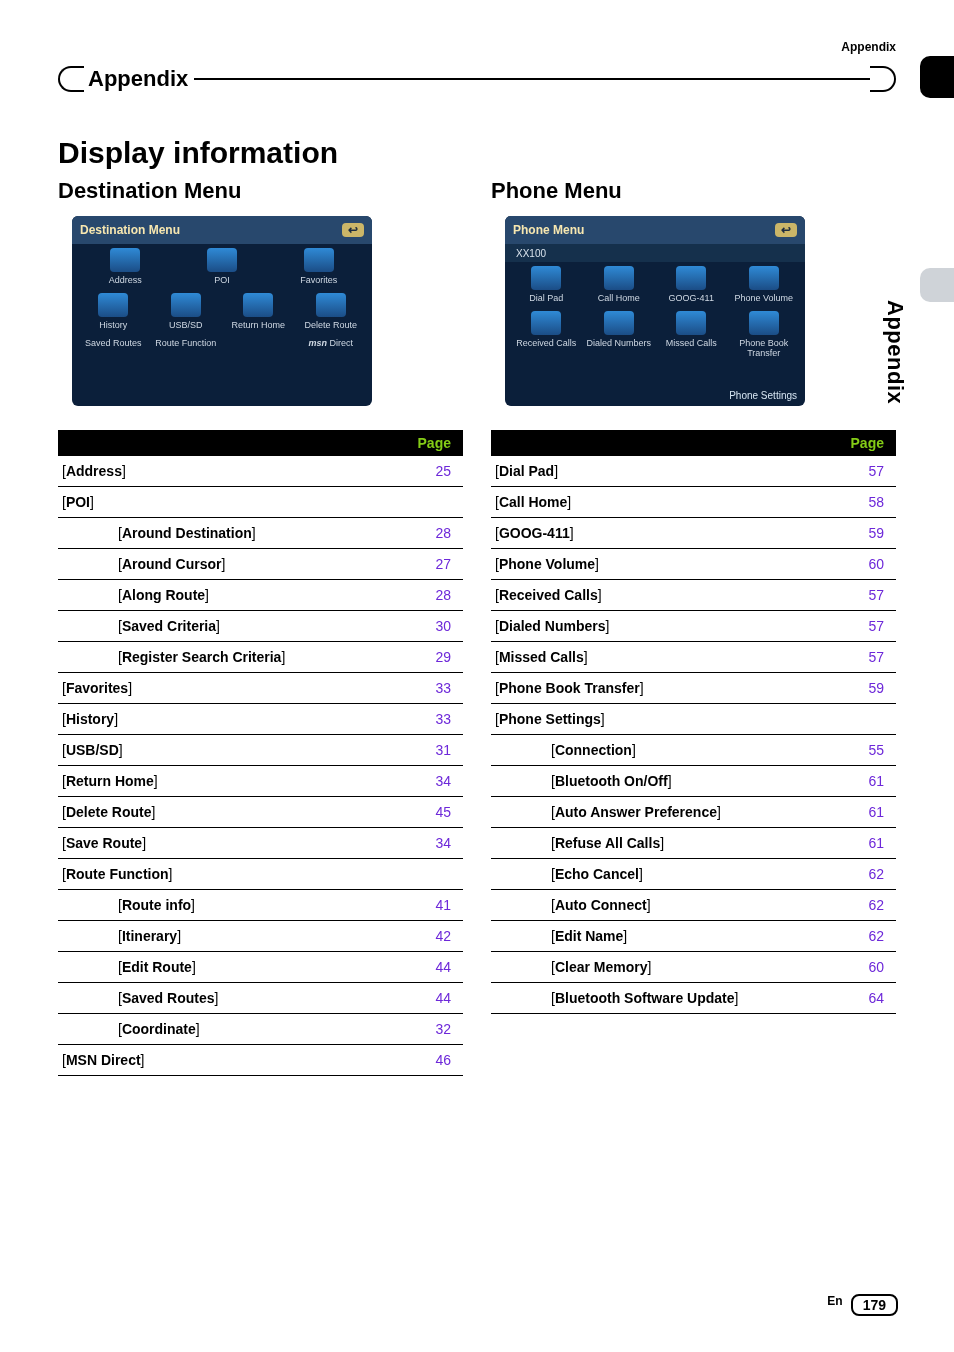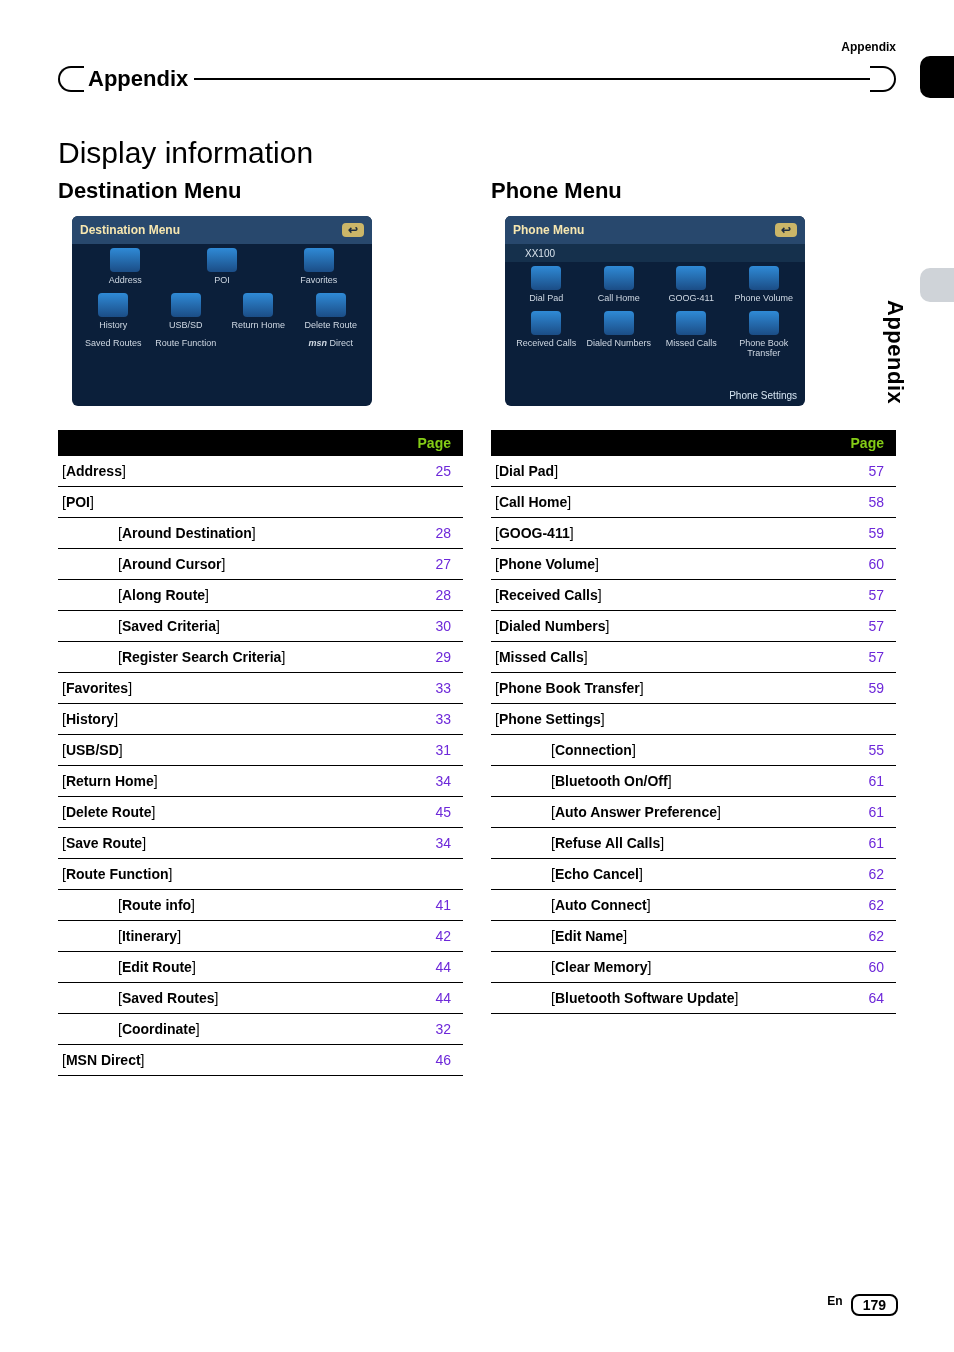--- a/index.html
+++ b/index.html
@@ -7,28 +7,28 @@
   .page { width: 100%; height: 100%; padding: 40px 58px 40px 58px; position: relative; }
   .top-label { position: absolute; top: 40px; right: 58px; font-size: 12px; font-weight: bold; }
   .black-tab { position: absolute; top: 56px; right: 0; width: 34px; height: 42px; background: #000; border-radius: 10px 0 0 10px; }
   .chapter-pill { display: flex; align-items: center; margin-top: 26px; }
   .chapter-pill .cap-left { width: 26px; height: 26px; border: 2px solid #000; border-right: none; border-radius: 26px 0 0 26px; }
   .chapter-pill .chapter-text { font-size: 22px; font-weight: 900; padding: 0 10px 0 4px; line-height: 26px; }
   .chapter-pill .line-right { flex: 1; height: 2px; background: #000; margin-left: -4px; }
   .chapter-pill .cap-right { width: 26px; height: 26px; border: 2px solid #000; border-left: none; border-radius: 0 26px 26px 0; }
   .grey-tab { position: absolute; top: 268px; right: 0; width: 34px; height: 34px; background: #cfd3d8; border-radius: 10px 0 0 10px; }
   .side-vert { position: absolute; right: 46px; top: 300px; writing-mode: vertical-rl; font-size: 22px; font-weight: 900; letter-spacing: 0.5px; }
-  h1.main { font-size: 30px; font-weight: 400; margin-top: 44px; }
+  h1.main { font-size: 30px; font-weight: 700; margin-top: 44px; }
   .columns { display: flex; gap: 28px; margin-top: 8px; }
   .col { flex: 1; min-width: 0; }
   h2.section { font-size: 22px; font-weight: 700; margin-bottom: 12px; }
   .shot-dest, .shot-phone { width: 300px; height: 190px; border-radius: 6px; margin: 0 0 24px 14px; background: #0b1f3a; position: relative; overflow: hidden; }
   .shot-header { background: #28486d; height: 28px; display: flex; align-items: center; padding: 0 8px; color: #f7e7b0; font-size: 12px; font-weight: bold; }
   .shot-header .back { margin-left: auto; background: #cbb668; color: #1e2d40; border-radius: 4px; padding: 0 6px; font-size: 12px; }
-  .shot-sub { height: 18px; background: #15304c; color: #d8e2ec; font-size: 10px; display: flex; align-items: center; padding: 0 20px; }
+  .shot-sub { height: 18px; background: #15304c; color: #d8e2ec; font-size: 10px; display: flex; align-items: center; padding: 0 11px; }
   .shot-grid { display: grid; grid-template-columns: repeat(4, 1fr); gap: 2px; padding: 4px 6px; }
   .shot-grid.three { grid-template-columns: repeat(3, 1fr); }
   .tile { display: flex; flex-direction: column; align-items: center; color: #cfd8e3; font-size: 9px; text-align: center; gap: 3px; }
   .tile .ic { width: 30px; height: 24px; background: linear-gradient(#2f8ad6,#1b4d86); border-radius: 4px; }
   .shot-footer { position: absolute; bottom: 0; left: 0; right: 0; height: 22px; display: flex; justify-content: flex-end; align-items: center; padding: 0 8px; color: #d6e5f2; font-size: 10px; gap: 6px; }
   .msn { font-style: italic; font-weight: bold; }
   table.idx { width: 100%; border-collapse: collapse; font-size: 14px; }
   table.idx th { background: #000; color: #84cc16; font-weight: bold; text-align: right; padding: 5px 12px 5px 8px; }
   table.idx th:first-child { text-align: left; }
   table.idx td { border-bottom: 1px solid #000; padding: 7px 12px 7px 4px; vertical-align: baseline; }

